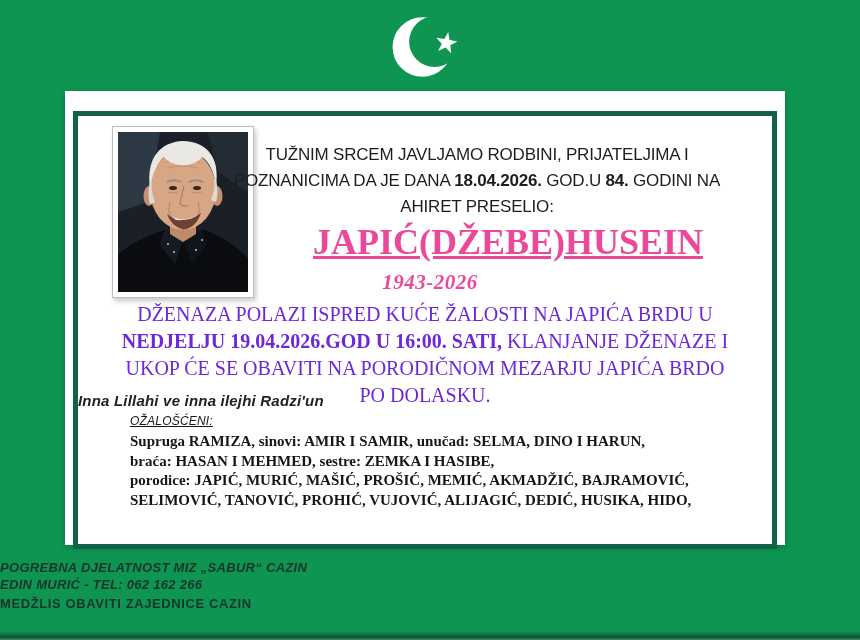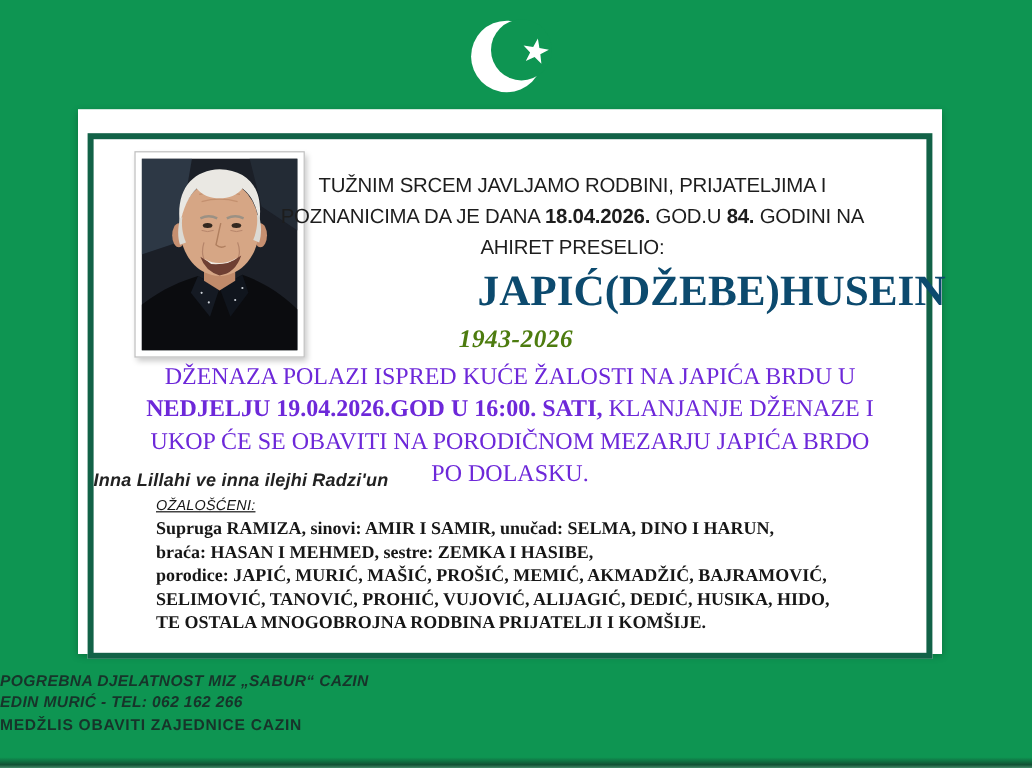--- a/index.html
+++ b/index.html
@@ -34,29 +34,29 @@
 
   .announce {
     position: absolute; left: 145px; top: 26px; width: 508px;
     text-align: center; font-size: 17px; line-height: 26px;
     color: var(--text_dark, #1d1d1d); letter-spacing: -0.2px;
   }
   .announce b { font-weight: bold; }
 
   .name {
     position: absolute; left: 150px; top: 105px; width: 560px;
-    text-align: right; white-space: nowrap;
+    text-align: center; white-space: nowrap;
     font-family: "Liberation Serif", serif; font-weight: bold;
-    font-size: 36px; color: #0c4a6e;
+    font-size: 36px; color: #ec4899; text-decoration: underline;
   }
   .years {
     position: absolute; left: 12px; top: 154px; width: 680px;
     text-align: center;
     font-family: "Liberation Serif", serif; font-weight: bold; font-style: italic;
-    font-size: 21px; color: #4d7c0f; letter-spacing: 0.5px;
+    font-size: 21px; color: #ec4899; letter-spacing: 0.5px;
   }
 
   .funeral {
     position: absolute; left: 6px; top: 185px; width: 682px;
     text-align: center;
     font-family: "Liberation Serif", serif; font-size: 20px; line-height: 27px;
     color: #6d28d9;
   }
   .funeral b { font-weight: bold; }
 
@@ -163,21 +163,20 @@
       </div>
 
       <div class="prayer">Inna Lillahi ve inna ilejhi Radzi'un</div>
 
       <div class="mourners">
         <div class="m-title">OŽALOŠĆENI:</div>
         <div class="m-line">Supruga RAMIZA, sinovi: AMIR I SAMIR, unučad: SELMA, DINO I HARUN,</div>
         <div class="m-line">braća: HASAN I MEHMED, sestre: ZEMKA I HASIBE,</div>
         <div class="m-line">porodice: JAPIĆ, MURIĆ, MAŠIĆ, PROŠIĆ, MEMIĆ, AKMADŽIĆ, BAJRAMOVIĆ,</div>
         <div class="m-line">SELIMOVIĆ, TANOVIĆ, PROHIĆ, VUJOVIĆ, ALIJAGIĆ, DEDIĆ, HUSIKA, HIDO,</div>
-        <div class="m-line">TE OSTALA MNOGOBROJNA RODBINA PRIJATELJI I KOMŠIJE.</div>
       </div>
 
     </div>
   </div>
 
   <div class="footer">
     <div class="f-italic">POGREBNA DJELATNOST MIZ „SABUR“ CAZIN</div>
     <div class="f-italic">EDIN MURIĆ - TEL: 062 162 266</div>
     <div class="f-upright">MEDŽLIS OBAVITI ZAJEDNICE CAZIN</div>
   </div>

